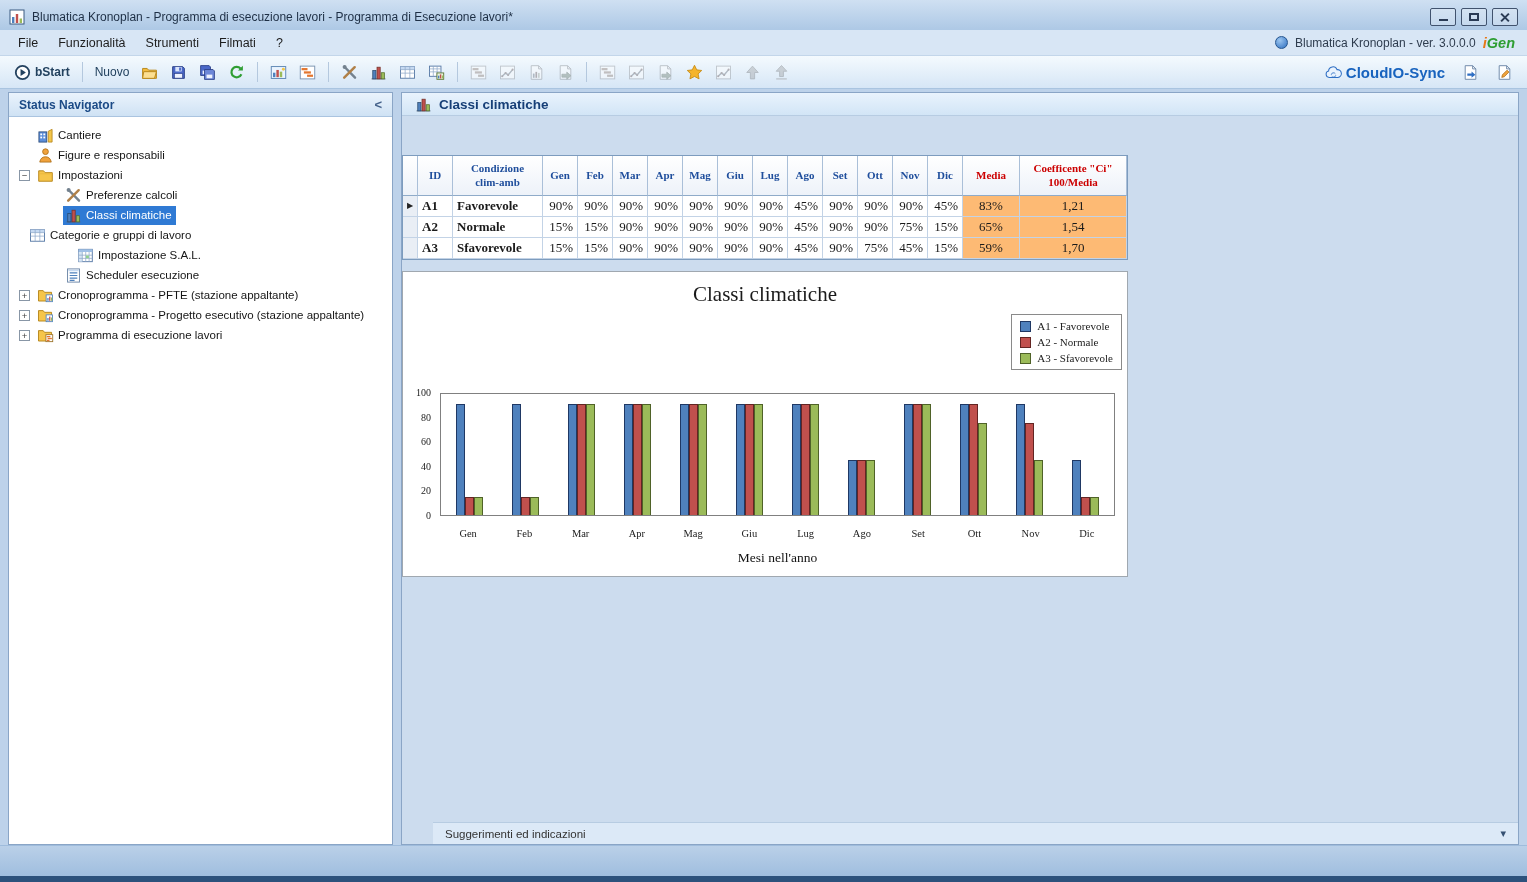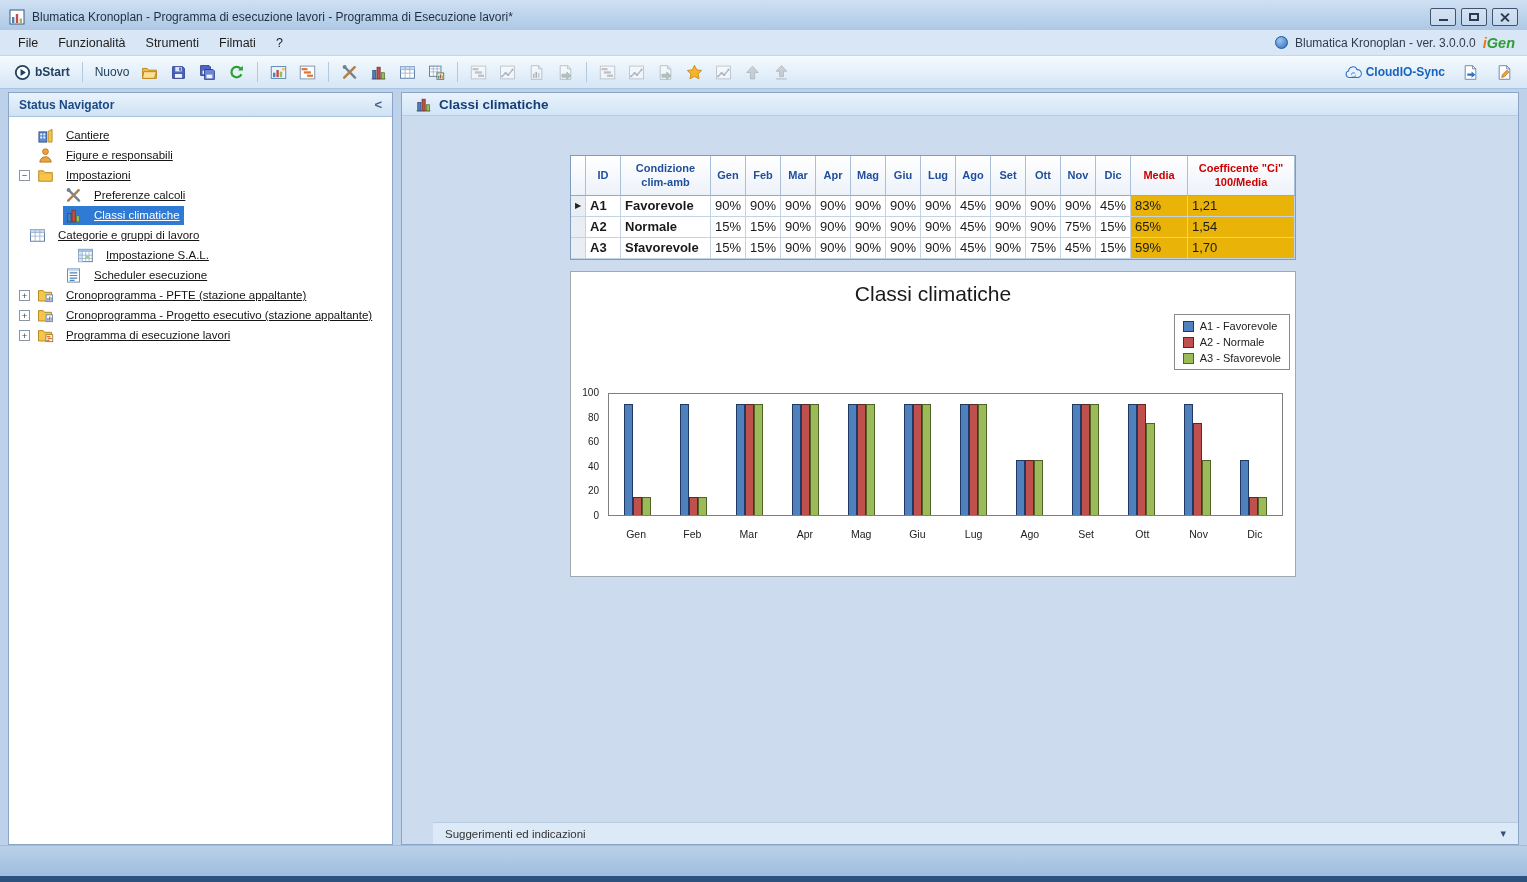--- a/index.html
+++ b/index.html
@@ -30,51 +30,51 @@
   
   .toolbar{position:absolute;top:56px;left:0;right:0;height:33px;background:linear-gradient(#f4fafe,#d6e6f6);border-bottom:1px solid #a9c4e0;display:flex;align-items:center;padding:0 9px;}
   #toolbar-buttons{display:flex;align-items:center;gap:2px;}
   .tb-btn{display:flex;align-items:center;gap:4px;background:transparent;border:1px solid transparent;padding:3px 4px;border-radius:3px;font-family:inherit;}
   .tb-btn.disabled{opacity:.45;filter:grayscale(.85);}
   .tb-label{font-size:12px;color:#23425f;}
   .tb-sep{width:1px;height:20px;background:#b4c8de;margin:0 5px;flex:none;}
   .ico{width:17px;height:17px;display:inline-block;flex:none;}
   .ico svg{width:100%;height:100%;display:block;}
   #toolbar-right{margin-left:auto;display:flex;align-items:center;gap:7px;}
-  .cloud-label{font-size:12px;color:#1863be;font-weight:bold;}
+  .cloud-label{font-size:15px;color:#1863be;font-weight:bold;}
 
   
   .sidebar{position:absolute;left:8px;top:92px;width:385px;bottom:37px;background:#fff;border:1px solid #8aa5c6;display:flex;flex-direction:column;}
   .sidebar-header{height:24px;flex:none;background:linear-gradient(#eaf3fc,#cfe2f4);border-bottom:1px solid #aac4e0;display:flex;align-items:center;padding:0 10px;font-size:12px;font-weight:bold;color:#1b4a86;}
   .collapse{margin-left:auto;color:#44618a;font-size:13px;font-weight:bold;}
   .tree{flex:1;padding-top:8px;overflow:hidden;}
   .tree-row{display:flex;align-items:center;height:20px;font-size:11.5px;color:#151515;white-space:nowrap;}
   .expander{width:18px;flex:none;display:inline-flex;align-items:center;justify-content:flex-start;padding-left:2px;}
   .ebox{width:11px;height:11px;border:1px solid #8896a6;background:#fff;font-size:9.5px;line-height:9px;text-align:center;display:inline-block;color:#444;}
-  .node{display:inline-flex;align-items:center;gap:12px;padding:1px 4px 1px 2px;text-decoration:underline;}
+  .node{display:inline-flex;align-items:center;gap:4px;padding:1px 4px 1px 2px;}
   .node.selected{background:#2f7ad4;color:#fff;}
   .tree-label{white-space:nowrap;}
 
   
   .main{position:absolute;left:401px;right:8px;top:92px;bottom:37px;border:1px solid #8aa5c6;background:#ccdcee;display:flex;flex-direction:column;}
   .main-header{height:23px;flex:none;background:linear-gradient(#e9f3fd,#d2e5f6);border-bottom:1px solid #b7cce2;display:flex;align-items:center;gap:7px;padding:0 13px;font-size:13.5px;font-weight:bold;color:#173f77;}
   .main-body{flex:1;position:relative;overflow:hidden;}
-  .content-col{margin-left:168px;margin-top:39px;width:579px;}
+  .content-col{margin-top:39px;width:579px;font-family:Liberation Serif, serif;}
   .suggestions{height:22px;flex:none;background:#dce9f7;border-top:1px solid #b7cce2;display:flex;align-items:center;padding:0 12px;font-size:11.5px;color:#333;margin-left:31px;}
   .sug-chev{margin-left:auto;color:#355072;font-size:11px;}
 
   
   .dtable{display:grid;grid-template-columns:15px 35px 90px repeat(12,35px) 57px 107px;width:fit-content;border:1px solid #7d9cbe;background:#fff;}
   .th{background:linear-gradient(#ffffff,#edf2f9);color:#1f4e9c;font-weight:bold;font-size:11px;display:flex;align-items:center;justify-content:center;text-align:center;border-right:1px solid #aabfd8;border-bottom:1px solid #8fabc9;white-space:pre-line;min-height:40px;line-height:1.2;padding:2px 1px;}
   .th.red{color:#cc0000;}
   .td{font-size:13px;height:21px;line-height:20px;border-right:1px solid #c3d3e6;border-bottom:1px solid #c3d3e6;padding:0 4px;background:#fff;color:#1a1a1a;}
   .td.ind{background:#e9eef5;padding:0;text-align:center;font-size:8px;color:#222;}
   .td.id,.td.cond{font-weight:bold;}
   .td.num{text-align:right;}
-  .td.media,.td.coeff{background:#eab308;text-align:left;}
+  .td.media,.td.coeff{background:#fdba74;text-align:center;}
 
   
   .chartbox{position:relative;width:726px;height:306px;background:#fff;border:1px solid #a0a8b0;margin-top:11px;}
   .chart-title{position:absolute;top:10px;left:0;right:0;text-align:center;font-size:21px;color:#1a1a1a;}
   .legend{position:absolute;top:42px;right:5px;background:#fff;border:1px solid #8a8a8a;padding:5px 8px;display:flex;flex-direction:column;gap:4px;}
   .lg-item{display:flex;align-items:center;gap:6px;font-size:11px;color:#222;white-space:nowrap;}
   .swatch{width:11px;height:11px;border:1px solid #333;display:inline-block;flex:none;}
   .plot{position:absolute;left:37px;top:121px;width:675px;height:123px;border:1px solid #808080;display:flex;align-items:flex-end;background:#fff;}
   .bar-group{flex:1;display:flex;justify-content:center;align-items:flex-end;height:100%;}
   .bar{width:9px;border:1px solid #333;border-bottom:none;flex:none;}
@@ -733,20 +733,21 @@
             <div class="xlab">Apr</div>
             <div class="xlab">Mag</div>
             <div class="xlab">Giu</div>
             <div class="xlab">Lug</div>
             <div class="xlab">Ago</div>
             <div class="xlab">Set</div>
             <div class="xlab">Ott</div>
             <div class="xlab">Nov</div>
             <div class="xlab">Dic</div>
           </div>
+        <div class="xaxis-title">Mesi nell'anno</div>
       </div>
     </div>
   </div>
   <div class="suggestions">
     <span>Suggerimenti ed indicazioni</span>
     <span class="sug-chev">▾</span>
   </div>
 </div>
 
 <div class="statusbar"></div>

